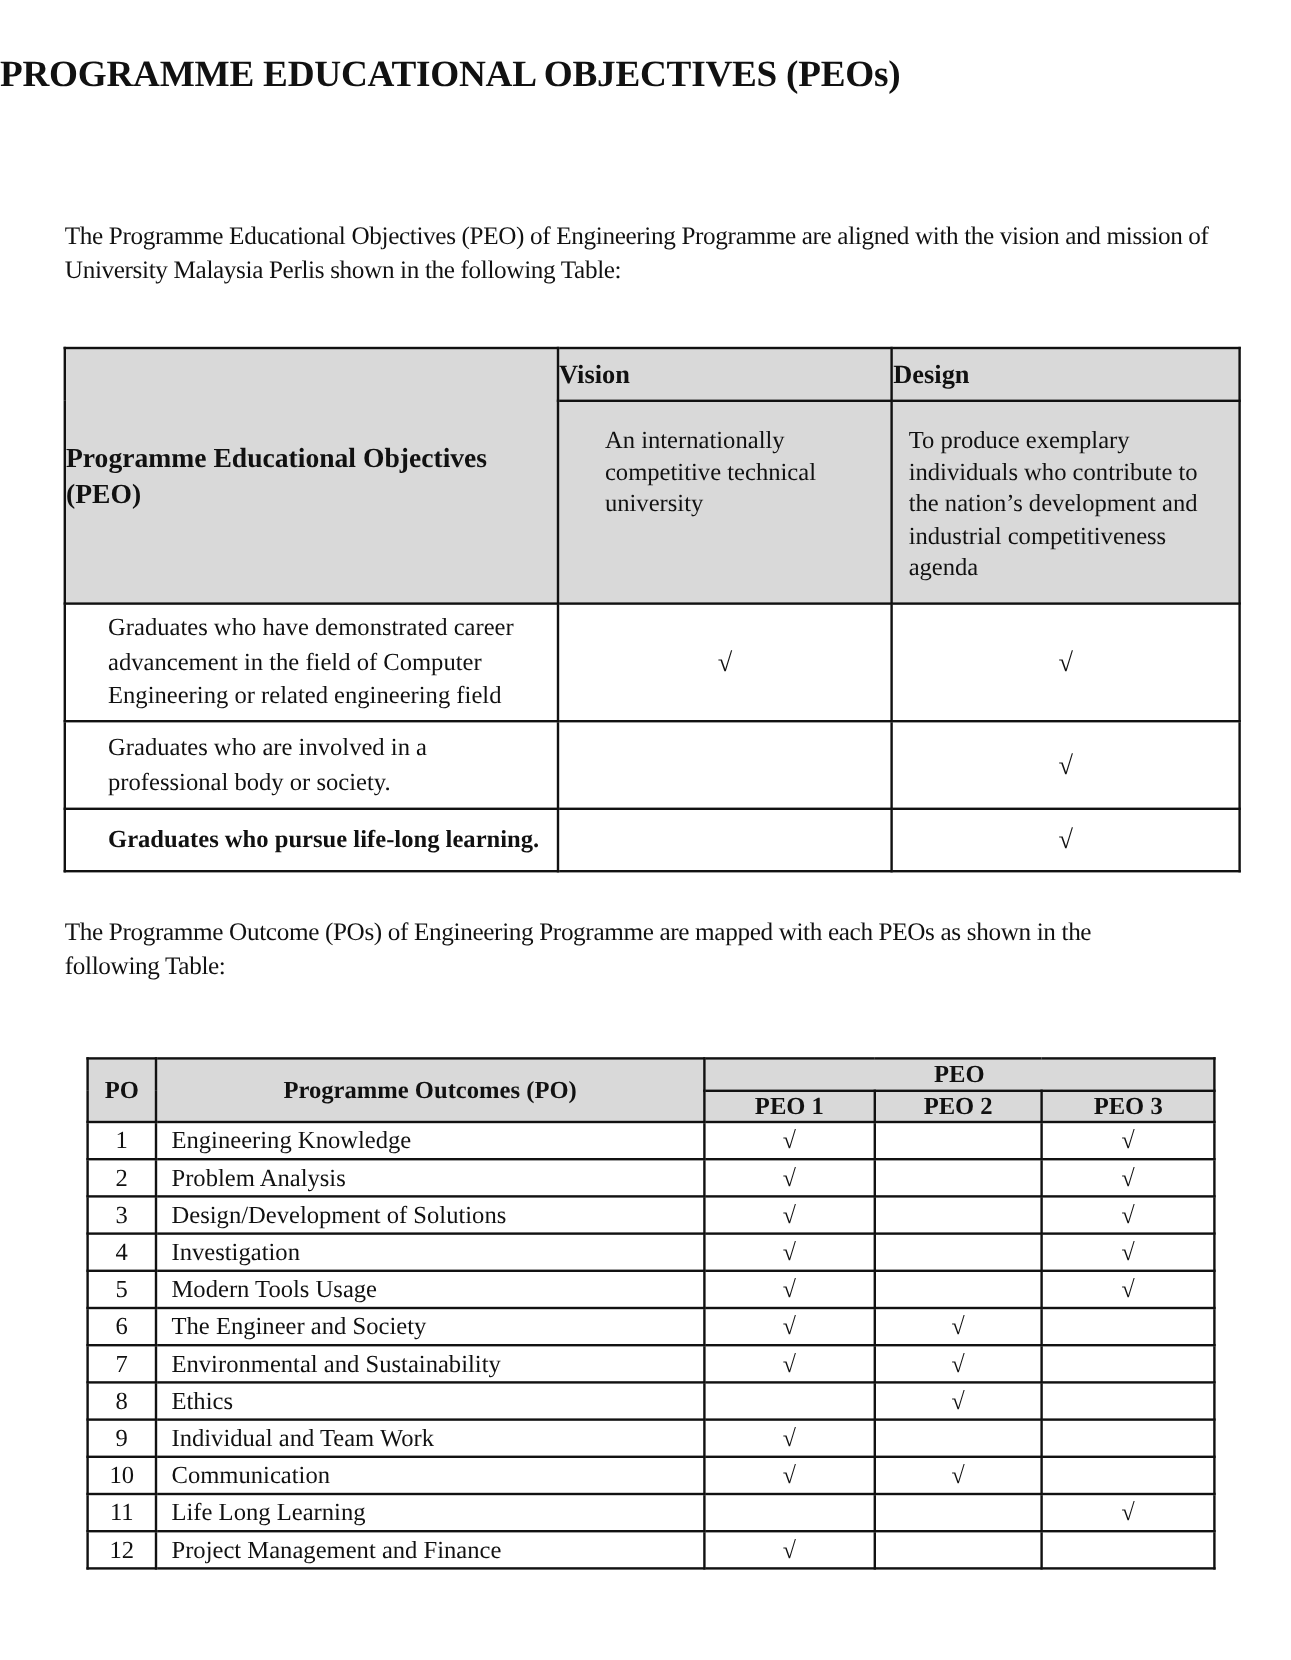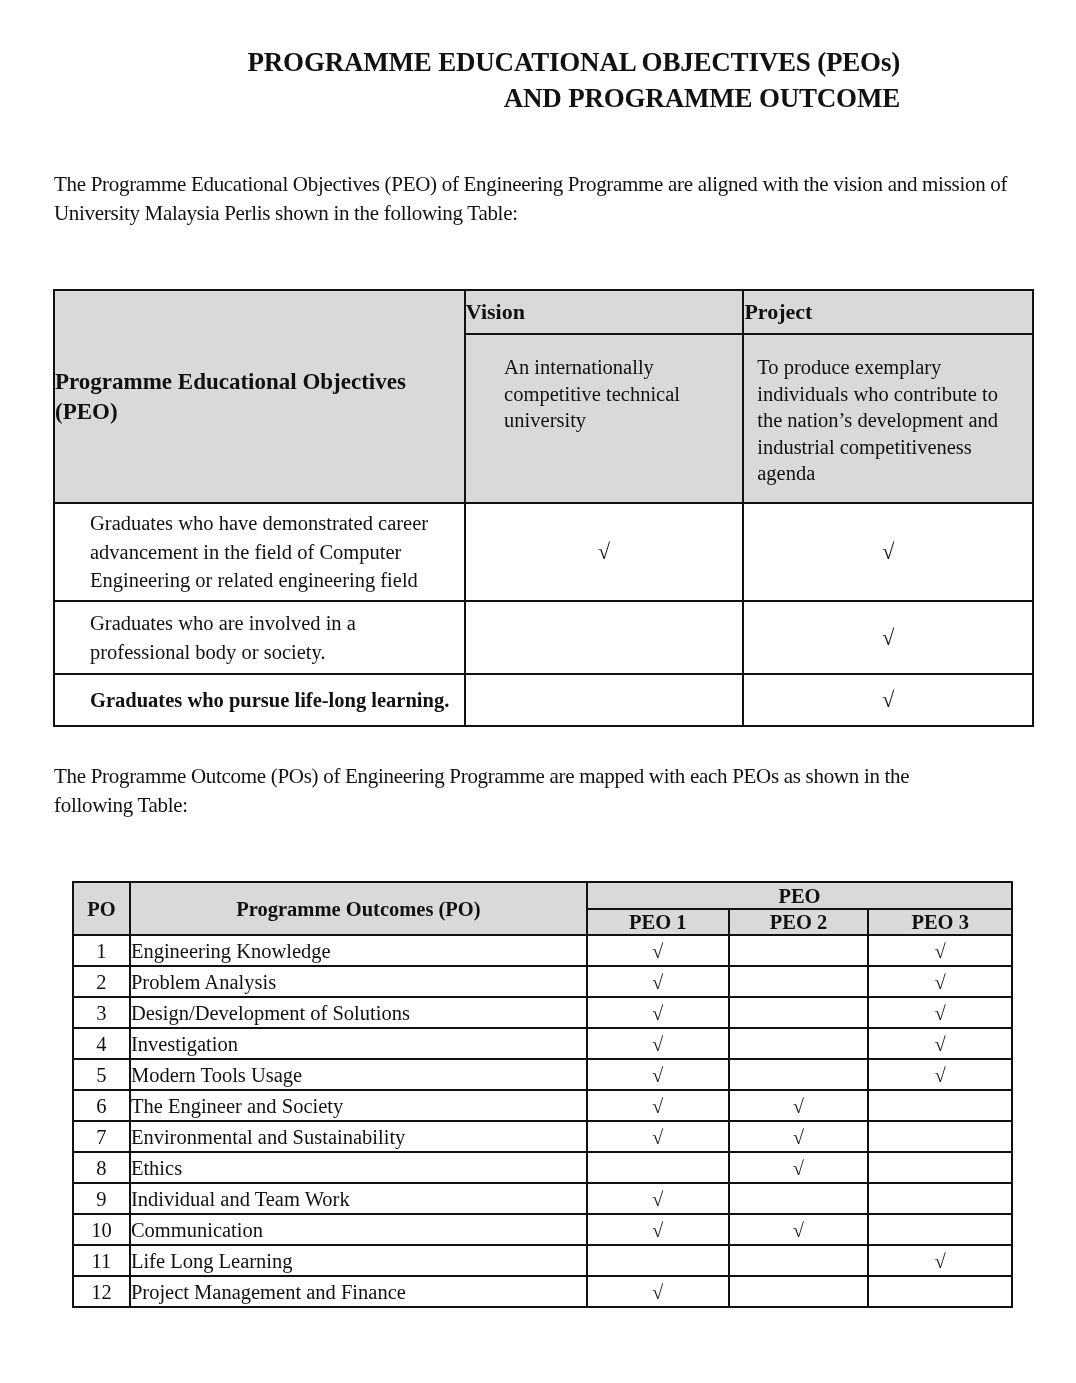--- a/index.html
+++ b/index.html
@@ -1,28 +1,28 @@
 <!DOCTYPE html>
 <html><head>
 <meta charset="utf-8">
 <style>
   html, body { margin: 0; padding: 0; background: #ffffff; }
   body {
     width: 1076px; height: 1383px; position: relative; overflow: hidden;
     font-family: "Liberation Serif", "DejaVu Serif", serif; color: #111;
   }
   .title {
-    position: absolute; left: 0; top: 44px; width: 900px; text-align: right;
-    font-weight: bold; font-size: 27px; line-height: 36px; letter-spacing: -0.2px;
+    position: absolute; left: 0; top: 44px; width: 900px; text-align: left;
+    font-weight: bold; font-size: 31px; line-height: 36px; letter-spacing: -0.2px;
   }
   .para {
     position: absolute; left: 54px; width: 985px;
     font-size: 21px; line-height: 28.5px; letter-spacing: -0.3px;
   }
-  #p1 { top: 170px; }
+  #p1 { top: 182px; }
   #p2 { top: 762px; }
 
   table { border-collapse: collapse; position: absolute; }
   td, th { border: 2px solid #111; padding: 0; }
   .hdr { background: #d9d9d9; }
 
   
   #t1 { left: 53px; top: 289px; width: 981px; }
   #t1 .c0 { width: 410px; }
   #t1 .c1 { width: 278px; }
@@ -37,44 +37,43 @@
   #t1 .r2 { height: 73px; }
   #t1 .r3 { height: 52px; font-weight: bold; }
 
   
   #t2 { left: 72px; top: 881px; width: 941px; }
   #t2 th { font-weight: bold; font-size: 20.5px; text-align: center; line-height: 22px; }
   #t2 .hr1 { height: 27px; }
   #t2 .hr2 { height: 26px; }
   #t2 td { height: 29px; font-size: 20.5px; line-height: 22px; }
   #t2 td.num { text-align: center; }
-  #t2 td.name { }
+  #t2 td.name { padding-left: 12px; }
   #t2 td.chk { text-align: center; font-size: 20px; }
 </style>
 </head>
 <body>
 
 <div class="title">
   <div>PROGRAMME EDUCATIONAL OBJECTIVES (PEOs)</div>
-  <div>AND PROGRAMME OUTCOME</div>
 </div>
 
 <div id="p1" class="para">The Programme Educational Objectives (PEO) of Engineering Programme are aligned with the vision and mission of University Malaysia Perlis shown in the following Table:</div>
 
 <table id="t1">
   <colgroup>
       <col class="c0">
       <col class="c1">
       <col class="c2">
     </colgroup>
   <tbody>
       <tr>
     <th rowspan="2" class="hdr h-peo">Programme Educational Objectives (PEO)</th>
     <th class="hdr h-top">Vision</th>
-    <th class="hdr h-top">Project</th>
+    <th class="hdr h-top">Design</th>
   </tr>
   <tr>
     <th class="hdr h-desc">
           <div style="width:200px;margin:0 auto;">An internationally competitive technical university</div>
         </th>
     <th class="hdr h-desc">
           <div style="width:262px;margin:0 auto;">To produce exemplary individuals who contribute to the nation’s development and industrial competitiveness agenda</div>
         </th>
   </tr>
   <tr class="r1">

